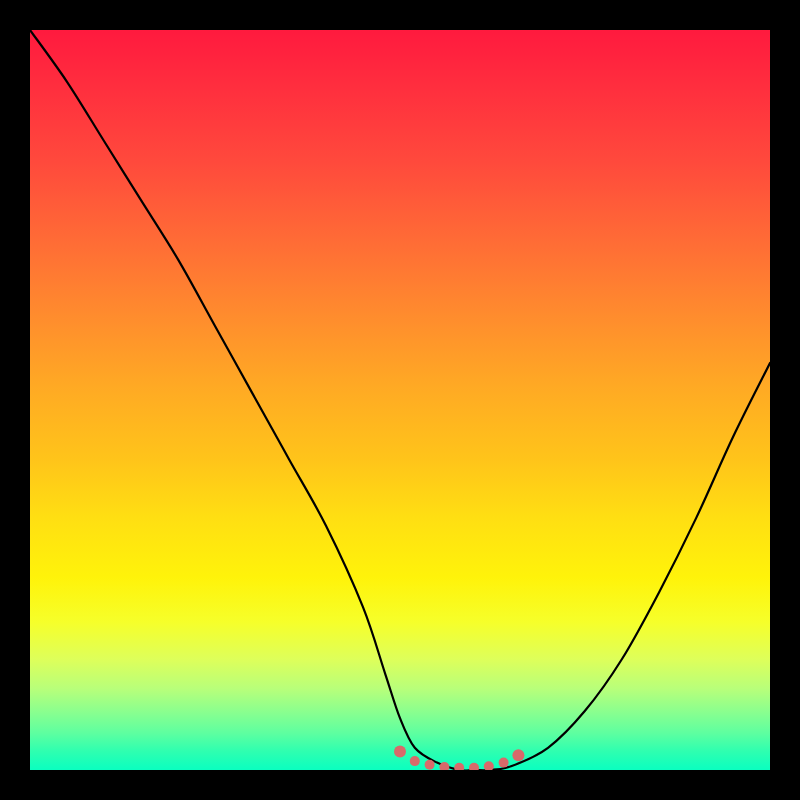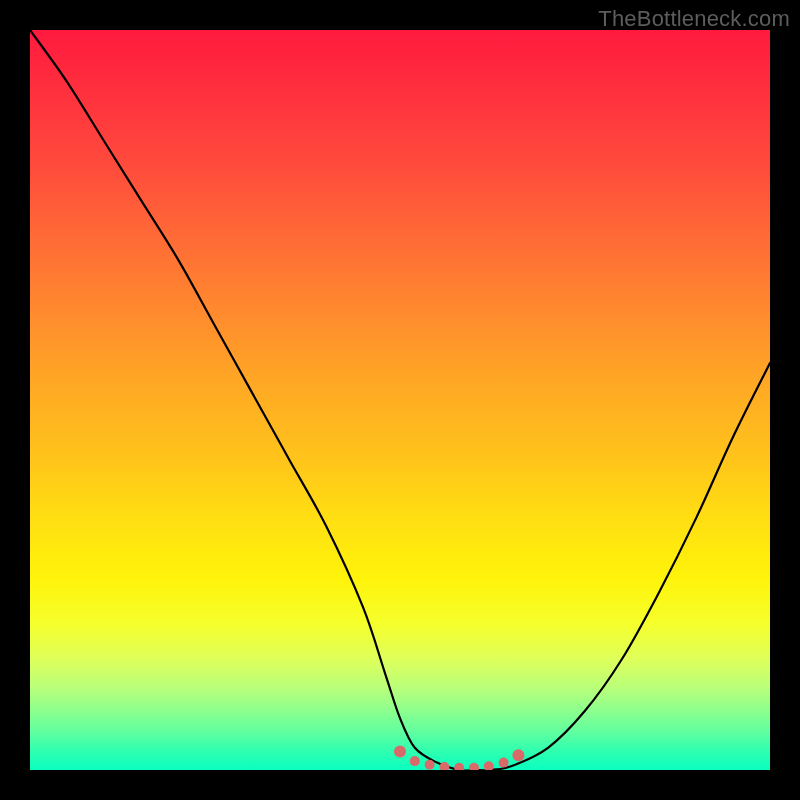--- a/index.html
+++ b/index.html
@@ -58,21 +58,20 @@
     font-size: 22px;
     font-weight: 500;
     letter-spacing: 0.2px;
   }
 </style>
 </head>
 <body>
 
 <div class="frame">
 
-  <div class="watermark">TheBottleneck.com</div>
 
   <div class="plot">
     <svg class="curve-svg" viewBox="0 0 740 740" preserveAspectRatio="none">
       <path id="main-curve" fill="none" stroke="#000000" stroke-width="2.2" stroke-linejoin="round" stroke-linecap="round" d="M 0 0 C 6.166666666666667 8.633333333333326 24.666666666666664 33.299999999999955 37 51.799999999999955 C 49.333333333333336 70.29999999999995 61.666666666666664 91.26666666666667 74 111 C 86.33333333333333 130.73333333333332 98.66666666666667 150.46666666666658 111 170.19999999999993 C 123.33333333333333 189.93333333333328 135.66666666666666 208.43333333333337 148 229.40000000000003 C 160.33333333333334 250.3666666666667 172.66666666666666 273.8 185 296 C 197.33333333333334 318.2 209.66666666666666 340.4 222 362.59999999999997 C 234.33333333333334 384.79999999999995 246.66666666666666 407 259 429.2 C 271.3333333333333 451.4 283.6666666666667 471.13333333333327 296 495.79999999999995 C 308.3333333333333 520.4666666666666 323.1333333333333 552.5333333333334 333 577.2 C 342.8666666666667 601.8666666666667 349.0333333333333 625.3 355.2 643.8 C 361.3666666666667 662.3 365.06666666666666 675.8666666666667 370 688.2 C 374.93333333333334 700.5333333333334 378.6333333333333 710.4 384.8 717.8 C 390.9666666666667 725.1999999999999 399.6000000000001 728.9 407.00000000000006 732.6 C 414.40000000000003 736.3000000000001 423.0333333333333 738.7666666666667 429.2 740 C 435.3666666666667 741.2333333333333 439.06666666666666 740 444 740 C 448.93333333333334 740 452.6333333333333 740.6166666666667 458.8 740 C 464.9666666666667 739.3833333333333 471.1333333333333 740 481 736.3 C 490.8666666666667 732.5999999999999 505.6666666666667 727.05 518 717.8 C 530.3333333333334 708.55 542.6666666666666 695.5999999999999 555 680.8 C 567.3333333333334 666 579.6666666666666 648.7333333333333 592 629 C 604.3333333333334 609.2666666666667 616.6666666666666 585.8333333333333 629 562.4 C 641.3333333333334 538.9666666666667 653.6666666666666 514.3 666 488.4 C 678.3333333333334 462.5 690.6666666666666 432.9 703 407 C 715.3333333333334 381.1 733.8333333333334 345.33333333333326 740 332.99999999999994"></path>
       <g id="accent-dots">
           <circle cx="370" cy="721.5" r="6" fill="#d86a6a"></circle>
           <circle cx="384.8" cy="731.12" r="5" fill="#d86a6a"></circle>
           <circle cx="399.6" cy="734.82" r="5" fill="#d86a6a"></circle>
           <circle cx="414.40000000000003" cy="737.04" r="5" fill="#d86a6a"></circle>
           <circle cx="429.2" cy="737.78" r="5" fill="#d86a6a"></circle>

